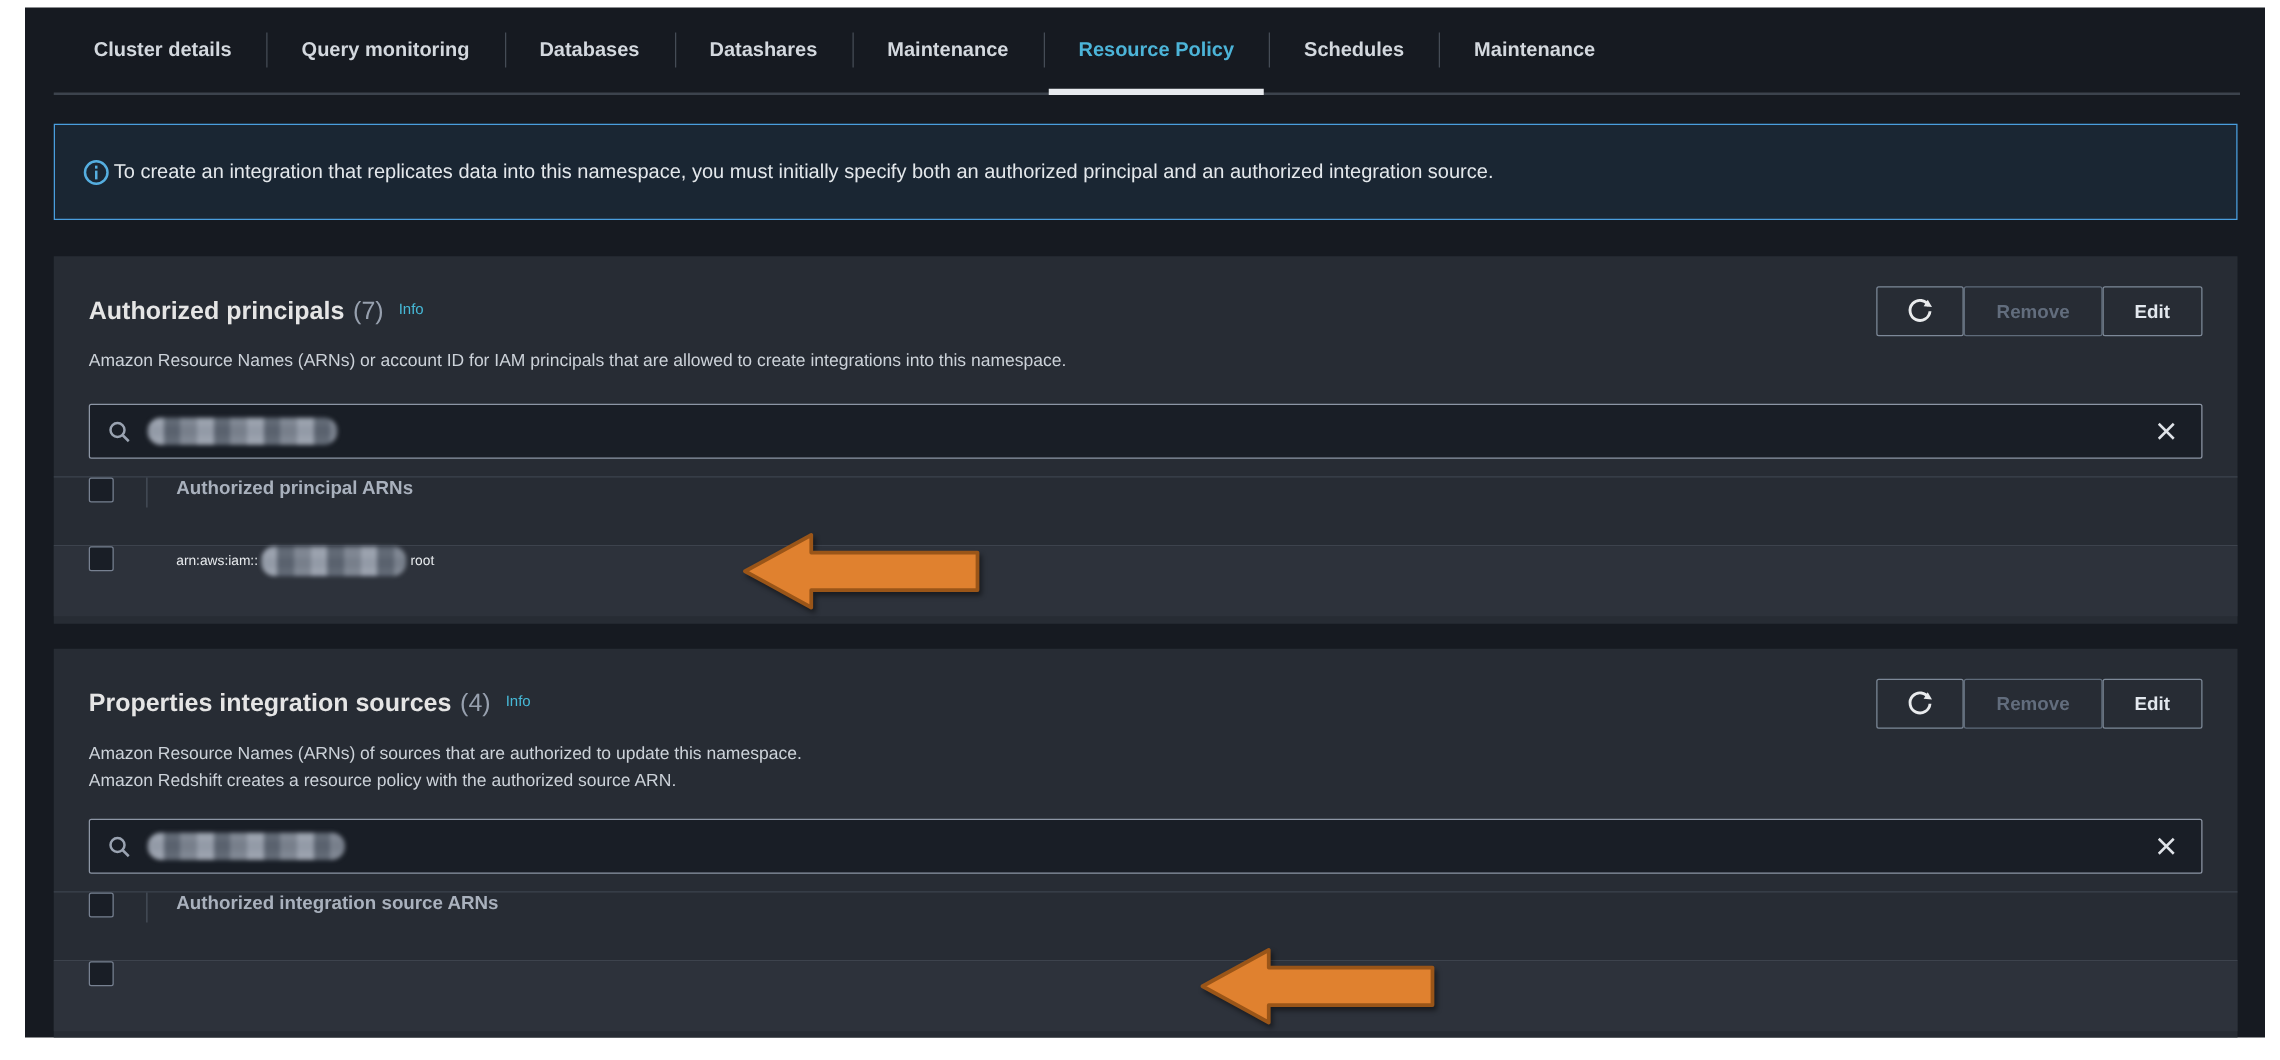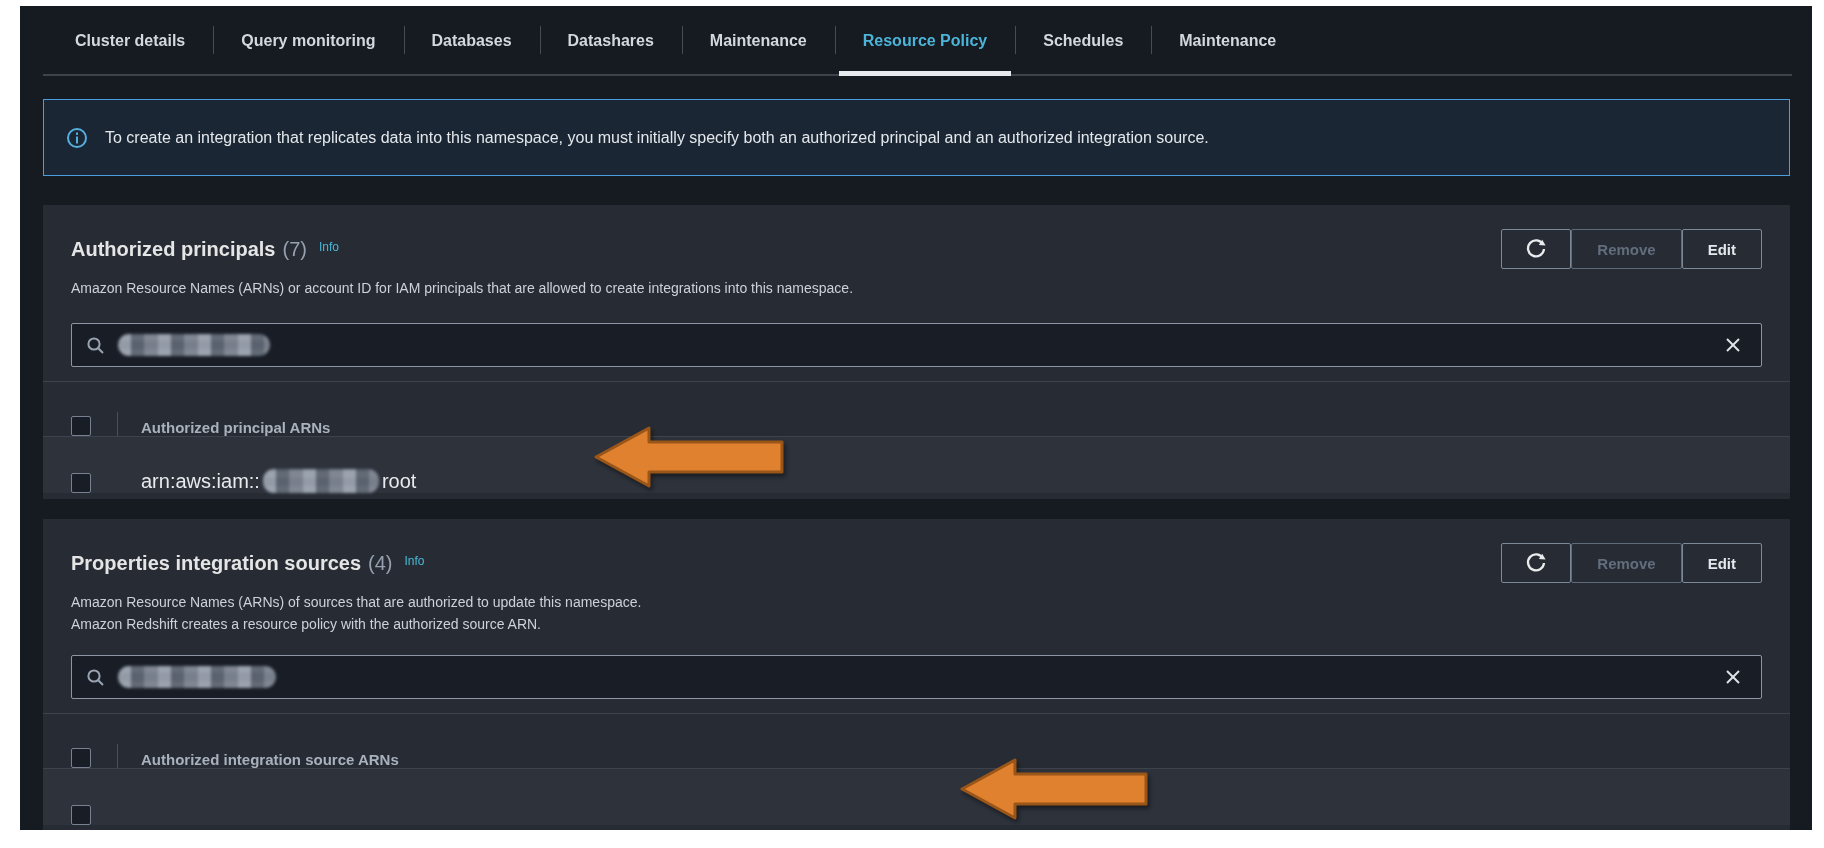--- a/index.html
+++ b/index.html
@@ -20,21 +20,21 @@
   .tab:not(:first-child)::before {
     content:""; position:absolute; left:0; top:20px; width:1px; height:28px; background:#454c56;
   }
   .tab.active { color:#4cb4d8; }
   .tab.active::after {
     content:""; position:absolute; left:4px; right:4px; bottom:0; height:5px; background:#e7eaee; z-index:2;
   }
 
   
   .banner {
-    margin:23px 22px 0 23px; height:77px; display:flex; align-items:center; gap:17px;
+    margin:23px 22px 0 23px; height:77px; display:flex; align-items:center; gap:3px;
     padding:0 22px; background:#1a2633; border:1px solid #4a9ede;
   }
   .banner-text { font-size:16px; color:#e4e8ec; }
 
   
   .panel { margin:0 22px 0 23px; background:#272c34; padding:22px 0 6px 0; }
   .panel.first { margin-top:29px; }
   .panel.second { margin-top:20px; }
   .panel-pad { padding:0 28px; }
 
@@ -68,30 +68,30 @@
     background-color:#6a7380;
     background-image:
       repeating-linear-gradient(90deg, rgba(165,172,184,.75) 0 13px, rgba(88,96,108,.75) 13px 26px, rgba(128,135,147,.75) 26px 40px),
       repeating-linear-gradient(0deg, rgba(150,157,168,.45) 0 7px, rgba(82,90,102,.45) 7px 15px);
     filter: blur(1.6px);
   }
   .redacted.in-row { height:24px; margin:0 3px; }
 
   
   .table { margin-top:14px; border-top:1px solid #3d434d; }
-  .trow { display:flex; align-items:flex-end; }
+  .trow { display:flex; align-items:flex-start; }
   .trow.head { height:55px; border-bottom:1px solid #3d434d; }
   .trow.data { height:56px; background:#2d323b; }
   .checkbox {
     width:20px; height:20px; margin-left:28px; flex:0 0 20px;
     border:1px solid #778191; border-radius:2px; background:#191e26; cursor:pointer;
   }
   .head-divider { width:1px; height:24px; background:#4a515c; margin-left:26px; }
   .col-label { margin-left:23px; font-size:15px; font-weight:bold; color:#a9b1bd; }
-  .row-text { margin-left:50px; display:flex; align-items:center; font-size:20px; color:#e8ebee; }
+  .row-text { margin-left:50px; display:flex; align-items:center; font-size:11px; color:#e8ebee; }
 
   
   .annot-arrow { position:absolute; pointer-events:none; filter:drop-shadow(2px 3px 2px rgba(0,0,0,.45)); }
   .arrow1 { left:573px; top:420px; }
   .arrow2 { left:939px; top:752px; }
 
   svg { display:block; }
 </style>
 </head>
 <body>

